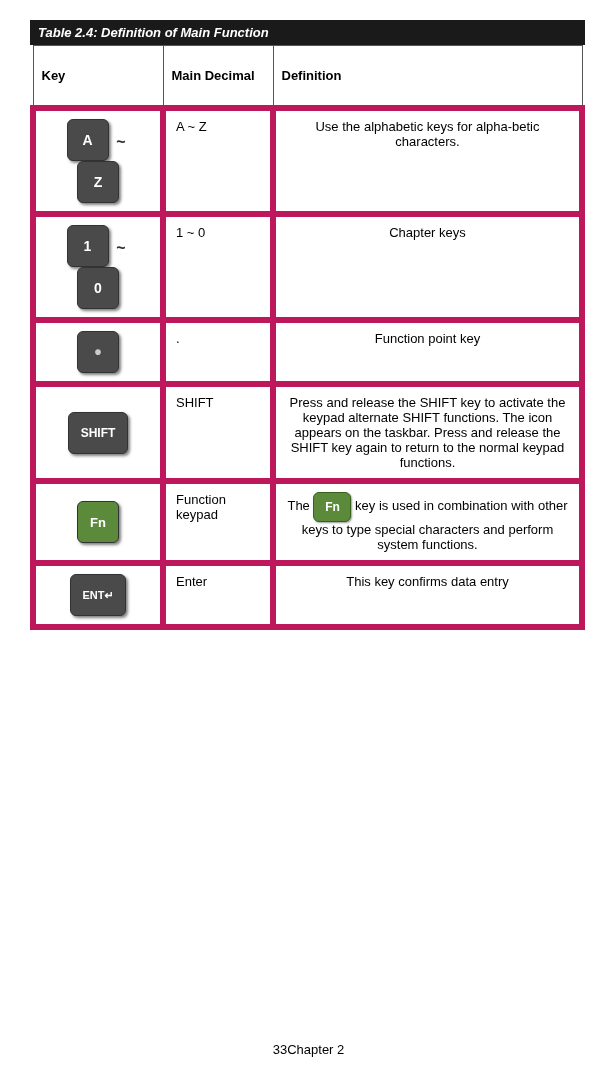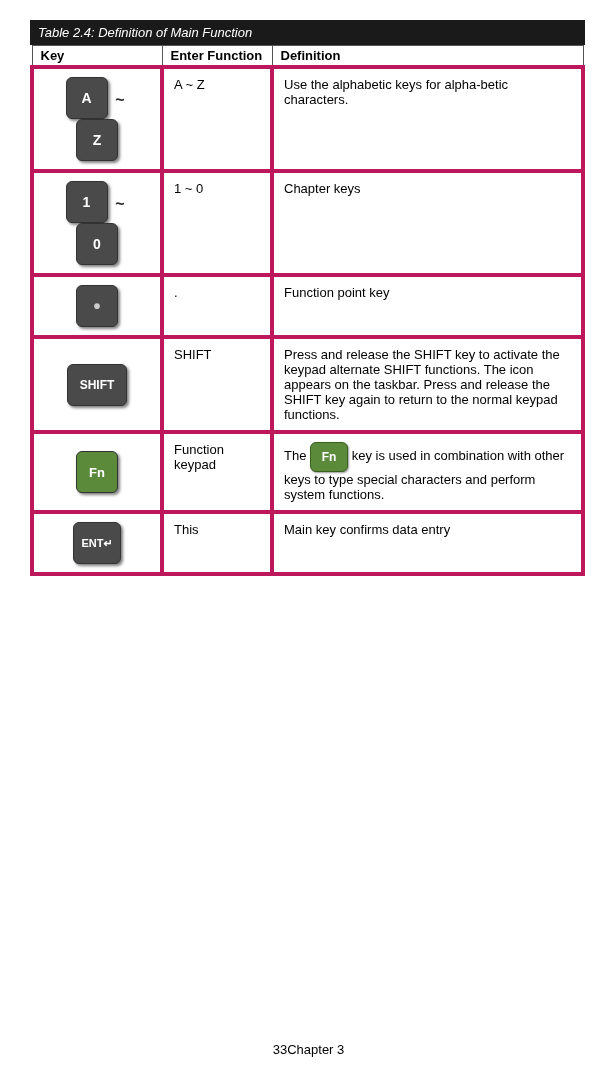--- a/index.html
+++ b/index.html
@@ -20,44 +20,44 @@
     .page-container {
       width: 615px;
       min-height: 1077px;
       padding: 20px 30px 60px 30px;
       position: relative;
     }
 
     .table-title {
       background-color: #1a1a1a;
       color: #ffffff;
-      font-weight: normal;
+      font-weight: bold;
       font-style: italic;
       font-size: 13px;
       padding: 5px 8px;
     }
 
     table {
       width: 100%;
       border-collapse: collapse;
       border: 1px solid #555;
     }
 
     table th {
       border: 1px solid #555;
-      padding: 2px 8px;
+      padding: 22px 8px;
       text-align: left;
       font-weight: bold;
       font-size: 13px;
       background: #fff;
       vertical-align: top;
     }
 
     table td {
-      border: 4px solid #be185d;
+      border: 6px solid #be185d;
       padding: 8px 10px;
       vertical-align: middle;
       font-size: 13px;
     }
 
     .key-cell {
       text-align: center;
       vertical-align: middle;
       width: 130px;
     }
@@ -101,20 +101,21 @@
       font-weight: bold;
       width: 38px;
       height: 30px;
       border: 1px solid #3a6020;
       box-shadow: 1px 1px 2px rgba(0,0,0,0.4);
       vertical-align: middle;
     }
 
     .definition-cell {
       vertical-align: top;
+      text-align: center;
     }
 
     .main-fn-col {
       width: 110px;
       vertical-align: top;
     }
 
     .page-footer {
       position: absolute;
       bottom: 20px;
@@ -138,21 +139,21 @@
 <div class="page-container">
 
   <div class="table-title">
     <span>Table 2.4: Definition of Main Function</span>
   </div>
 
   <table>
     <thead>
       <tr>
         <th>Key</th>
-        <th>Enter Function</th>
+        <th>Main Decimal</th>
         <th>Definition</th>
       </tr>
     </thead>
     <tbody>
 
       <tr>
         <td class="key-cell">
           <span class="key-btn">A</span>
           <span class="tilde">~</span>
           <span class="key-btn">Z</span>
@@ -198,26 +199,26 @@
         </td>
         <td class="definition-cell">
           <span>The</span>
           <span class="fn-btn-inline">Fn</span>
           <span>key is used in combination with other keys to type special characters and perform system functions.</span>
         </td>
       </tr>
 
       <tr>
         <td class="key-cell">
-          <span class="key-btn" style="font-size:11px; width:48px;">ENT↵</span>
-        </td>
-        <td class="main-fn-col">This</td>
-        <td class="definition-cell">Main key confirms data entry</td>
+          <span class="key-btn" style="font-size:11px; width:56px;">ENT↵</span>
+        </td>
+        <td class="main-fn-col">Enter</td>
+        <td class="definition-cell">This key confirms data entry</td>
       </tr>
     </tbody>
   </table>
 
   <div class="page-footer">
     <span>33</span>
-    <span>Chapter 3</span>
+    <span>Chapter 2</span>
   </div>
 
 </div>
 
 </body></html>

